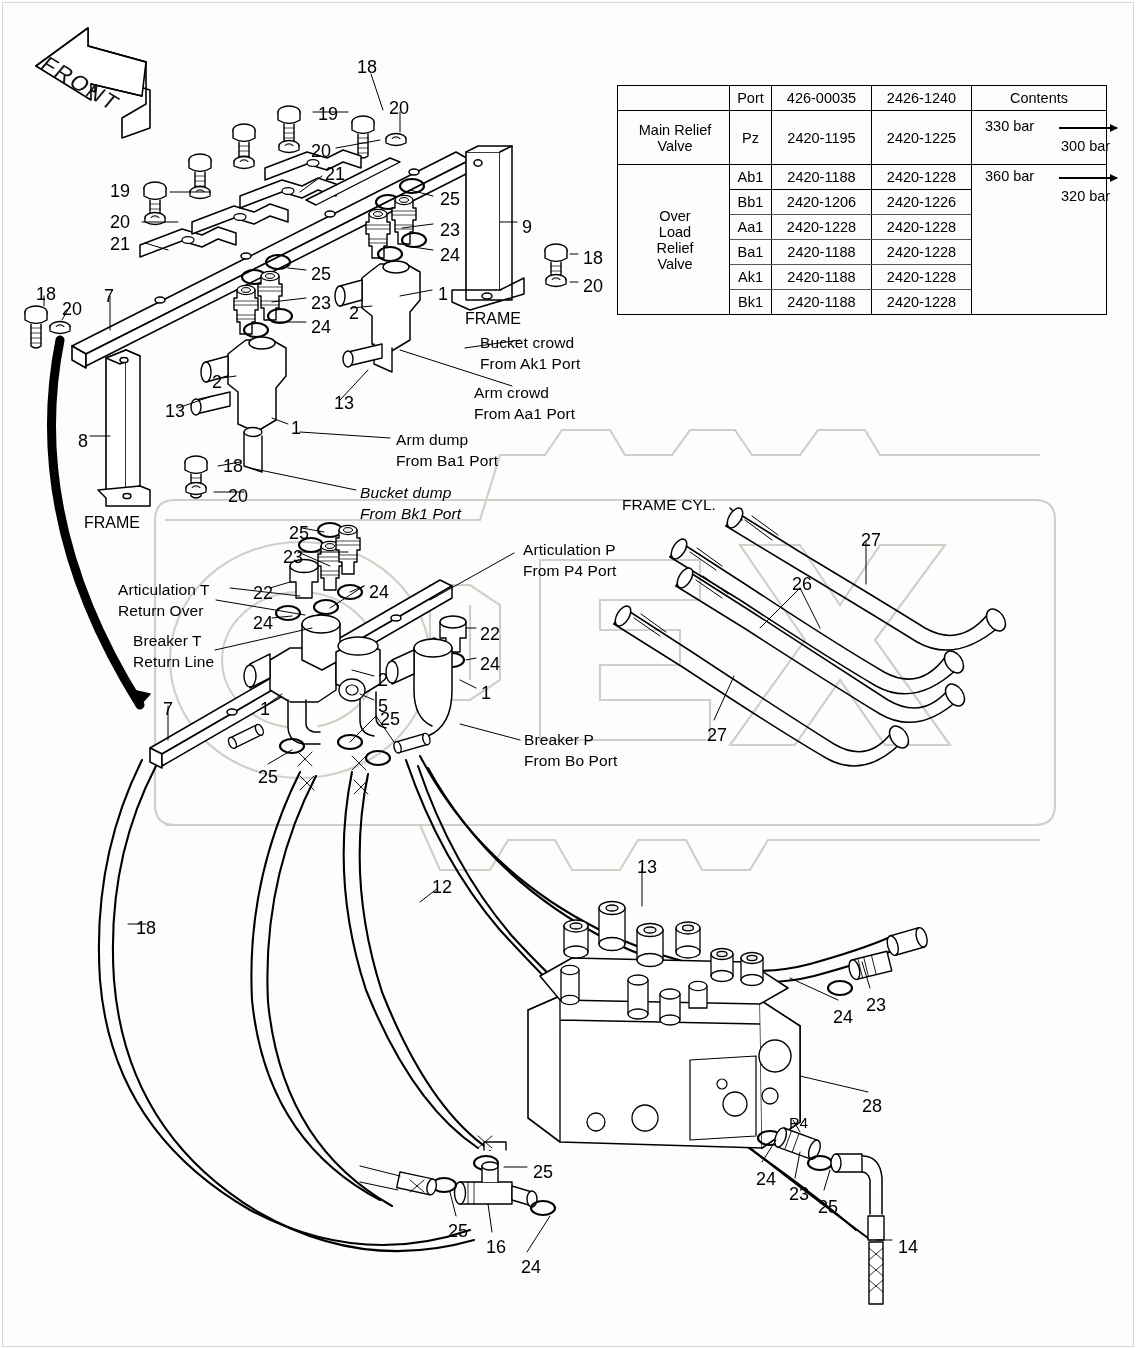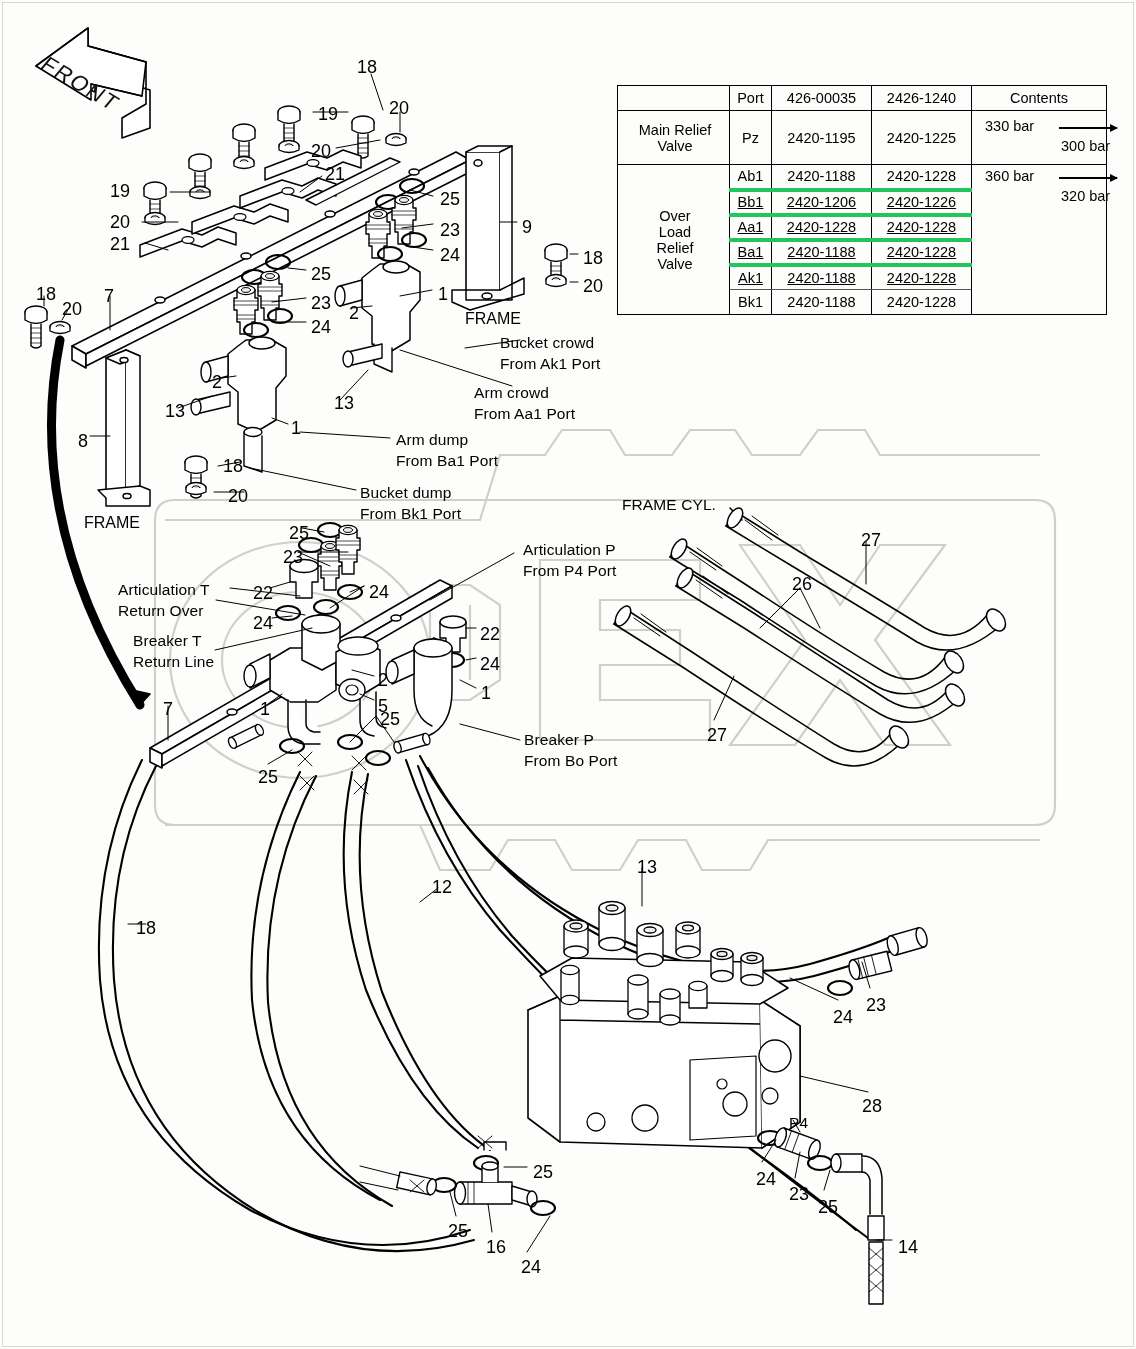--- a/index.html
+++ b/index.html
@@ -56,21 +56,21 @@
     white-space: nowrap;
   }
   #spec-table .grp {
     text-align: center;
     padding-left: 8px;
     width: 112px;
   }
   #spec-table .port { width: 42px; }
   #spec-table .pn   { width: 100px; }
   #spec-table .contents { text-align: center; padding-left: 9px; position: relative; }
-  #spec-table .thin-row td { border-top: 4px solid #22c55e; border-bottom: 1px solid #555; text-decoration: underline; }
+  #spec-table .thin-row td { border-top: 1px solid #22c55e; border-bottom: 1px solid #555; }
   .bar-wrap { display:block; position:relative; height: 44px; }
   .bar-a { position:absolute; left:4px; top:2px; }
   .bar-arrow { position:absolute; left:78px; top:11px; width:58px; height:2px; background:#000; }
   .bar-arrow:after {
     content:""; position:absolute; right:-1px; top:-3px;
     border-left:8px solid #000; border-top:4px solid transparent; border-bottom:4px solid transparent;
   }
   .bar-b { position:absolute; left:80px; top:22px; }
   
   .lbl {
@@ -670,27 +670,27 @@
       </tr>
       <tr>
         <td class="port">Bk1</td>
         <td class="pn">2420-1188</td>
         <td class="pn">2420-1228</td>
       </tr>
     </tbody>
   </table>
 
   <div id="port-labels">
-      <div class="lbl" style="left: 480px; top: 333px; margin-left: 20px;">Bucket crowd
+      <div class="lbl" style="left: 480px; top: 333px;">Bucket crowd
 From Ak1 Port</div>
       <div class="lbl" style="left: 474px; top: 383px;">Arm crowd
 From Aa1 Port</div>
       <div class="lbl" style="left: 396px; top: 430px;">Arm dump
 From Ba1 Port</div>
-      <div class="lbl" style="left: 360px; top: 483px;">Bucket dump
+      <div class="lbl" style="left: 360px; top: 483px; font-style: italic;">Bucket dump
 From Bk1 Port</div>
       <div class="lbl" style="left: 118px; top: 580px;">Articulation T
 Return Over</div>
       <div class="lbl" style="left: 133px; top: 631px;">Breaker T
 Return Line</div>
       <div class="lbl" style="left: 523px; top: 540px;">Articulation P
 From P4 Port</div>
       <div class="lbl" style="left: 524px; top: 730px;">Breaker P
 From Bo Port</div>
       <div class="lbl" style="left: 622px; top: 495px;">FRAME CYL.</div>

